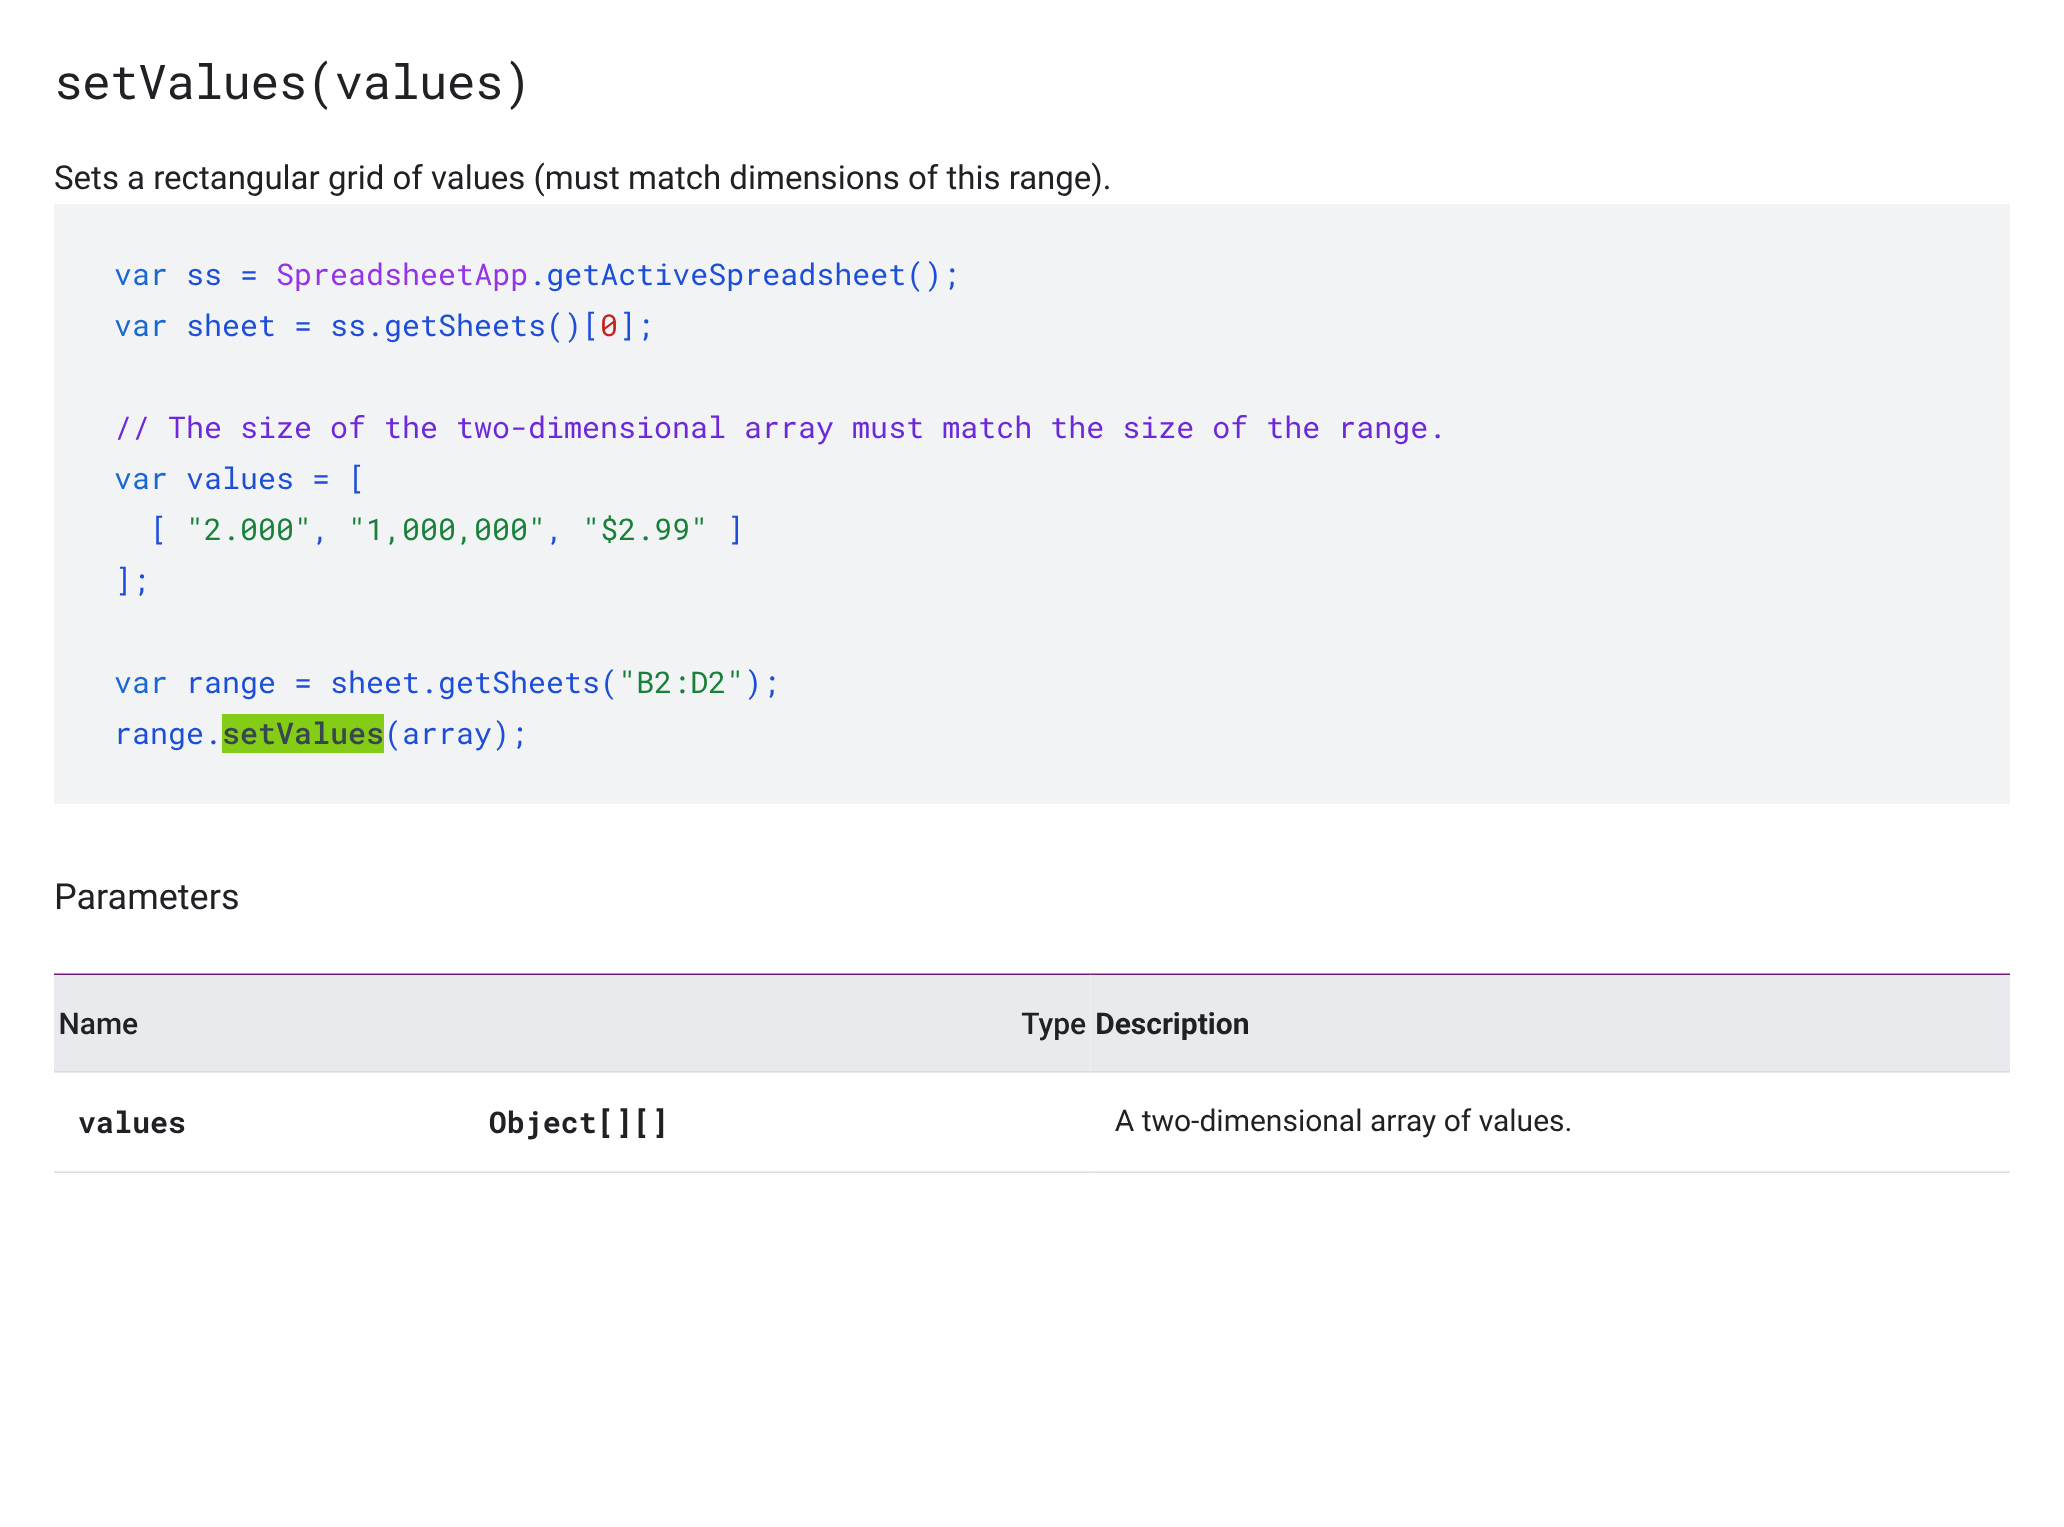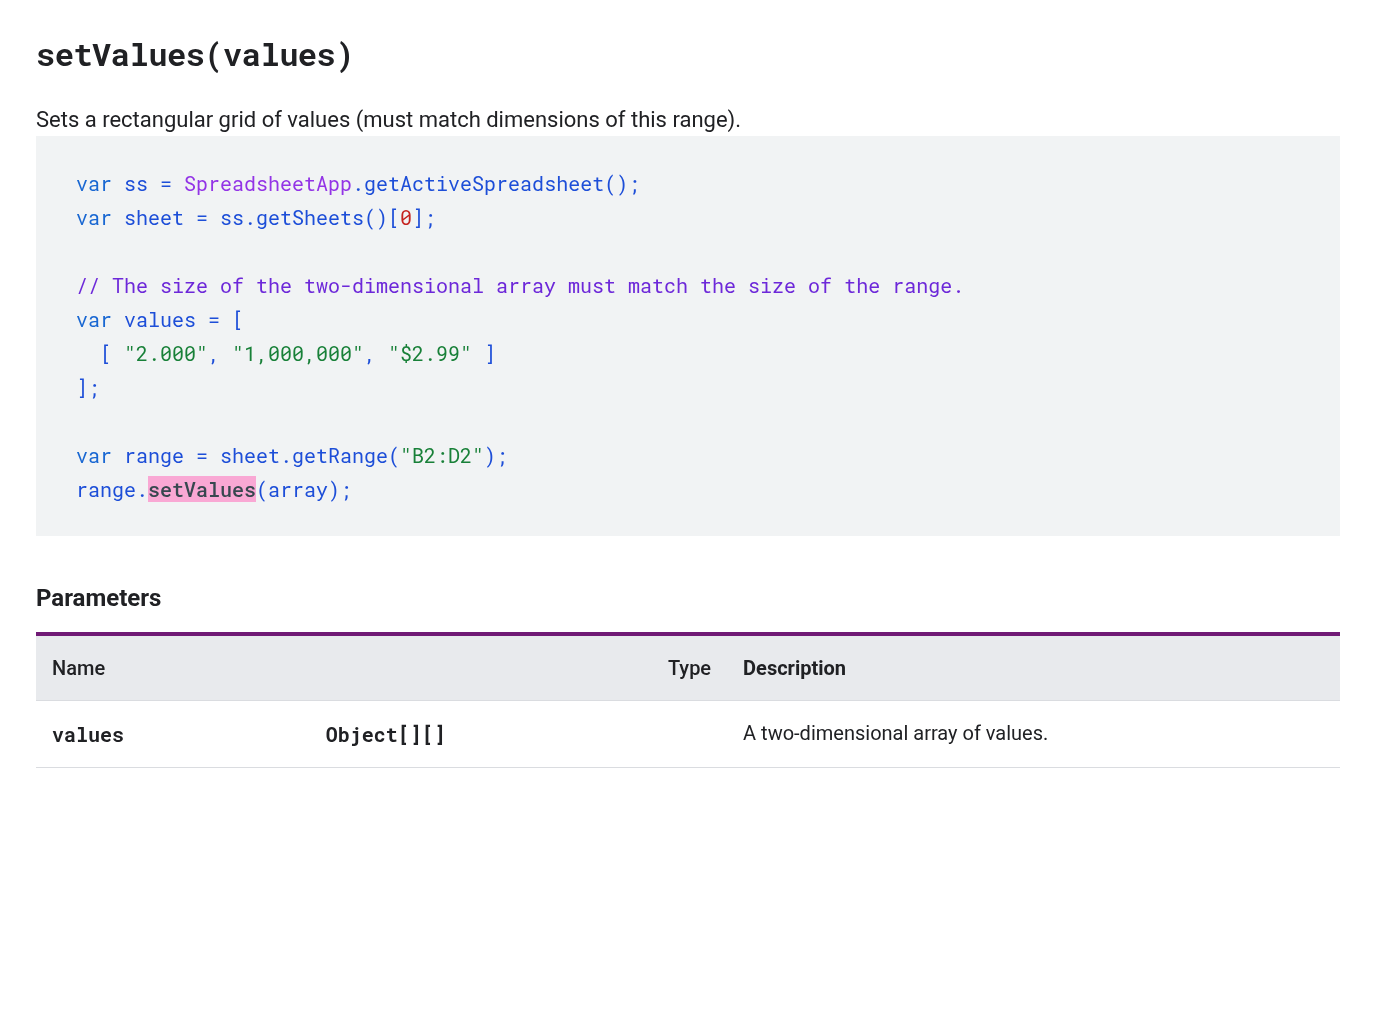--- a/index.html
+++ b/index.html
@@ -12,21 +12,21 @@
       font-family: 'Roboto', 'Helvetica Neue', Arial, sans-serif;
       background: #ffffff;
       color: #202124;
       padding: 32px 36px;
       font-size: 16px;
     }
     
     .method-title {
       font-family: 'Roboto Mono', 'Courier New', monospace;
       font-size: 32px;
-      font-weight: 700;
+      font-weight: 400;
       color: #202124;
       margin-bottom: 28px;
       letter-spacing: -0.5px;
     }
     
     .description {
       font-size: 22px;
       color: #202124;
       line-height: 1.5;
       font-weight: 400;
@@ -43,45 +43,45 @@
       overflow-x: auto;
       white-space: pre;
     }
     
     .kw { color: #1967d2; }
     .typ { color: #9334e6; margin-top: 32px; }
     .str { color: #188038; }
     .num { color: #c5221f; }
     .com { color: #6d28d9; }
     .pln { color: #1d4ed8; }
-    .highlight { background-color: #f9a8d4; font-weight: 500; }
+    .highlight { background-color: #84cc16; font-weight: 500; }
     
     .section-heading {
       font-size: 24px;
-      font-weight: 700;
+      font-weight: 400;
       color: #202124;
-      margin-bottom: 20px;
+      margin-bottom: 37px;
     }
     
     .params-table {
       width: 100%;
       border-collapse: collapse;
       font-size: 20px;
     }
     
     .params-table thead tr {
       background: #e8eaed;
     }
     
     .params-table thead th {
       text-align: left;
-      padding: 20px 16px;
+      padding: 20px 3px;
       font-weight: 500;
       color: #202124;
-      border-top: 4px solid #701a75;
+      border-top: 1px solid #701a75;
       border-bottom: 1px solid #dadce0;
       margin-left: 16px;
     }
     
     .params-table tbody td {
       padding: 20px 16px;
       border-bottom: 1px solid #dadce0;
       vertical-align: top;
     }
     
@@ -113,21 +113,21 @@
 <p class="description">Sets a rectangular grid of values (must match dimensions of this range).</p>
 
 <div class="code-block"><span class="kw">var</span><span class="pln"> ss </span><span class="pln">=</span><span class="pln"> </span><span class="typ">SpreadsheetApp</span><span class="pln">.getActiveSpreadsheet();</span>
 <span class="kw">var</span><span class="pln"> sheet </span><span class="pln">=</span><span class="pln"> ss.getSheets()[</span><span class="num">0</span><span class="pln">];</span>
 
 <span class="com">// The size of the two-dimensional array must match the size of the range.</span>
 <span class="kw">var</span><span class="pln"> values </span><span class="pln">=</span><span class="pln"> [</span>
 <span class="pln">  [ </span><span class="str">"2.000"</span><span class="pln">, </span><span class="str">"1,000,000"</span><span class="pln">, </span><span class="str">"$2.99"</span><span class="pln"> ]</span>
 <span class="pln">];</span>
 
-<span class="kw">var</span><span class="pln"> range </span><span class="pln">=</span><span class="pln"> sheet.getRange(</span><span class="str">"B2:D2"</span><span class="pln">);</span>
+<span class="kw">var</span><span class="pln"> range </span><span class="pln">=</span><span class="pln"> sheet.getSheets(</span><span class="str">"B2:D2"</span><span class="pln">);</span>
 <span class="pln">range.</span><span class="highlight">setValues</span><span class="pln">(array);</span></div>
 
 <h3 class="section-heading">Parameters</h3>
 
 <table class="params-table">
   <thead>
     <tr>
       <th class="col-name">Name</th>
       <th class="col-type">Type</th>
       <th class="col-desc">Description</th>

